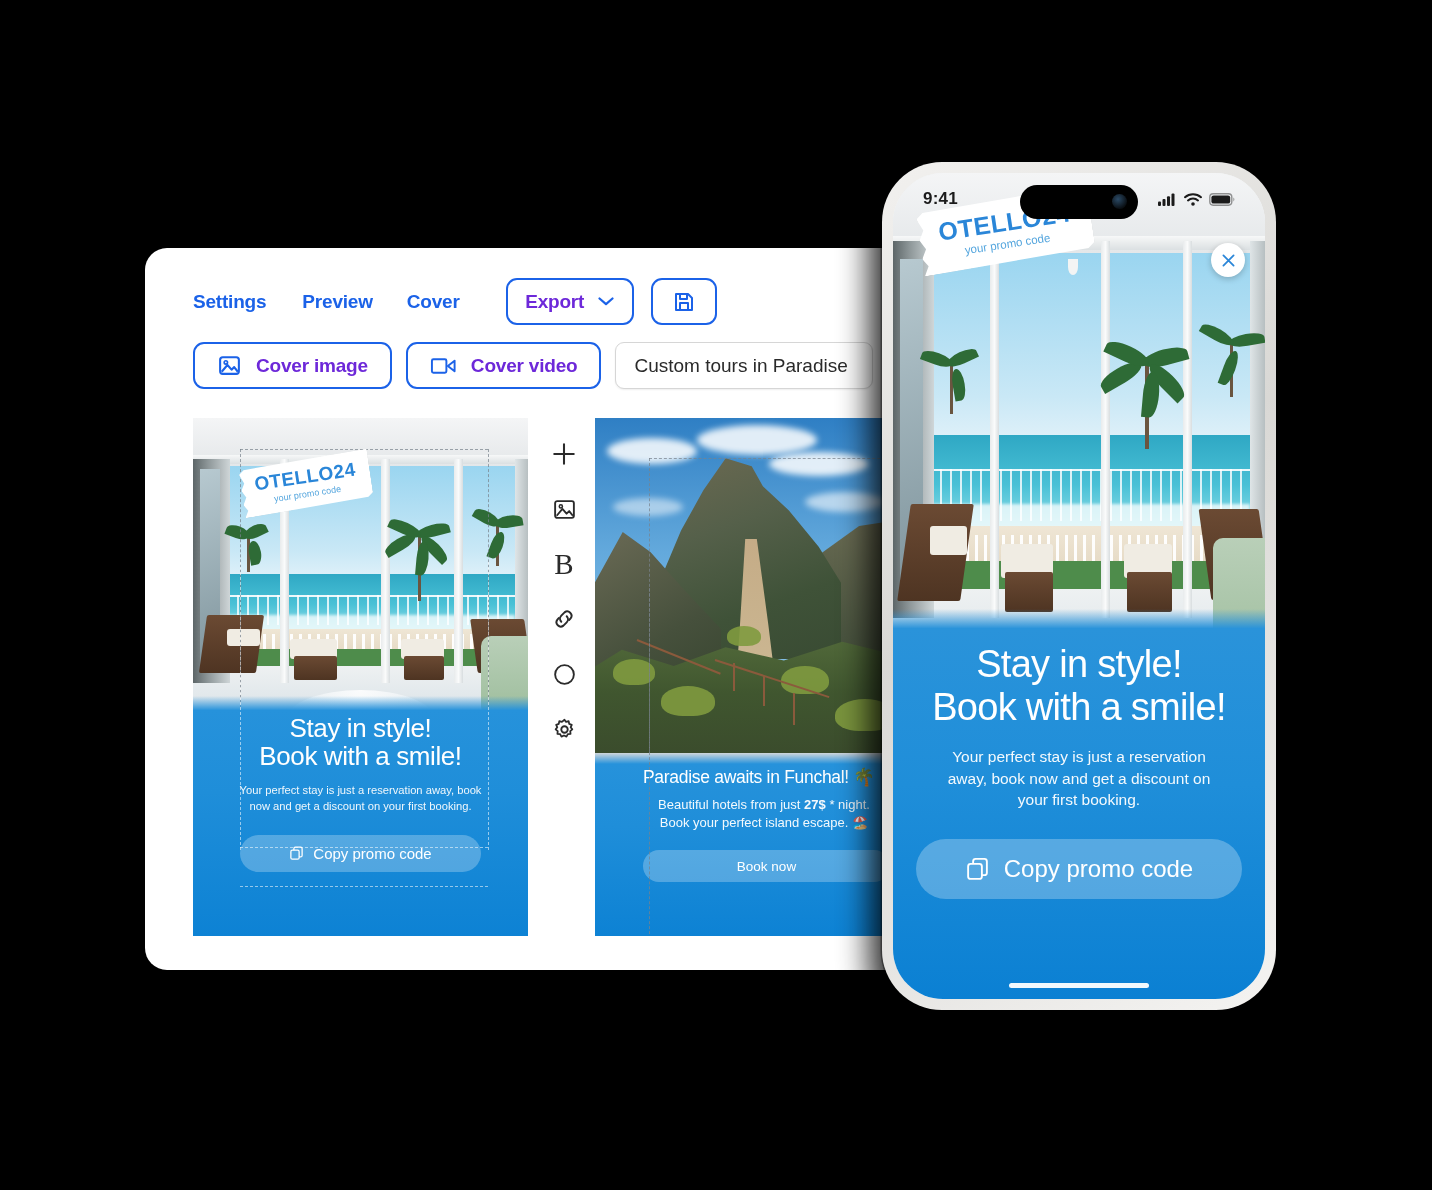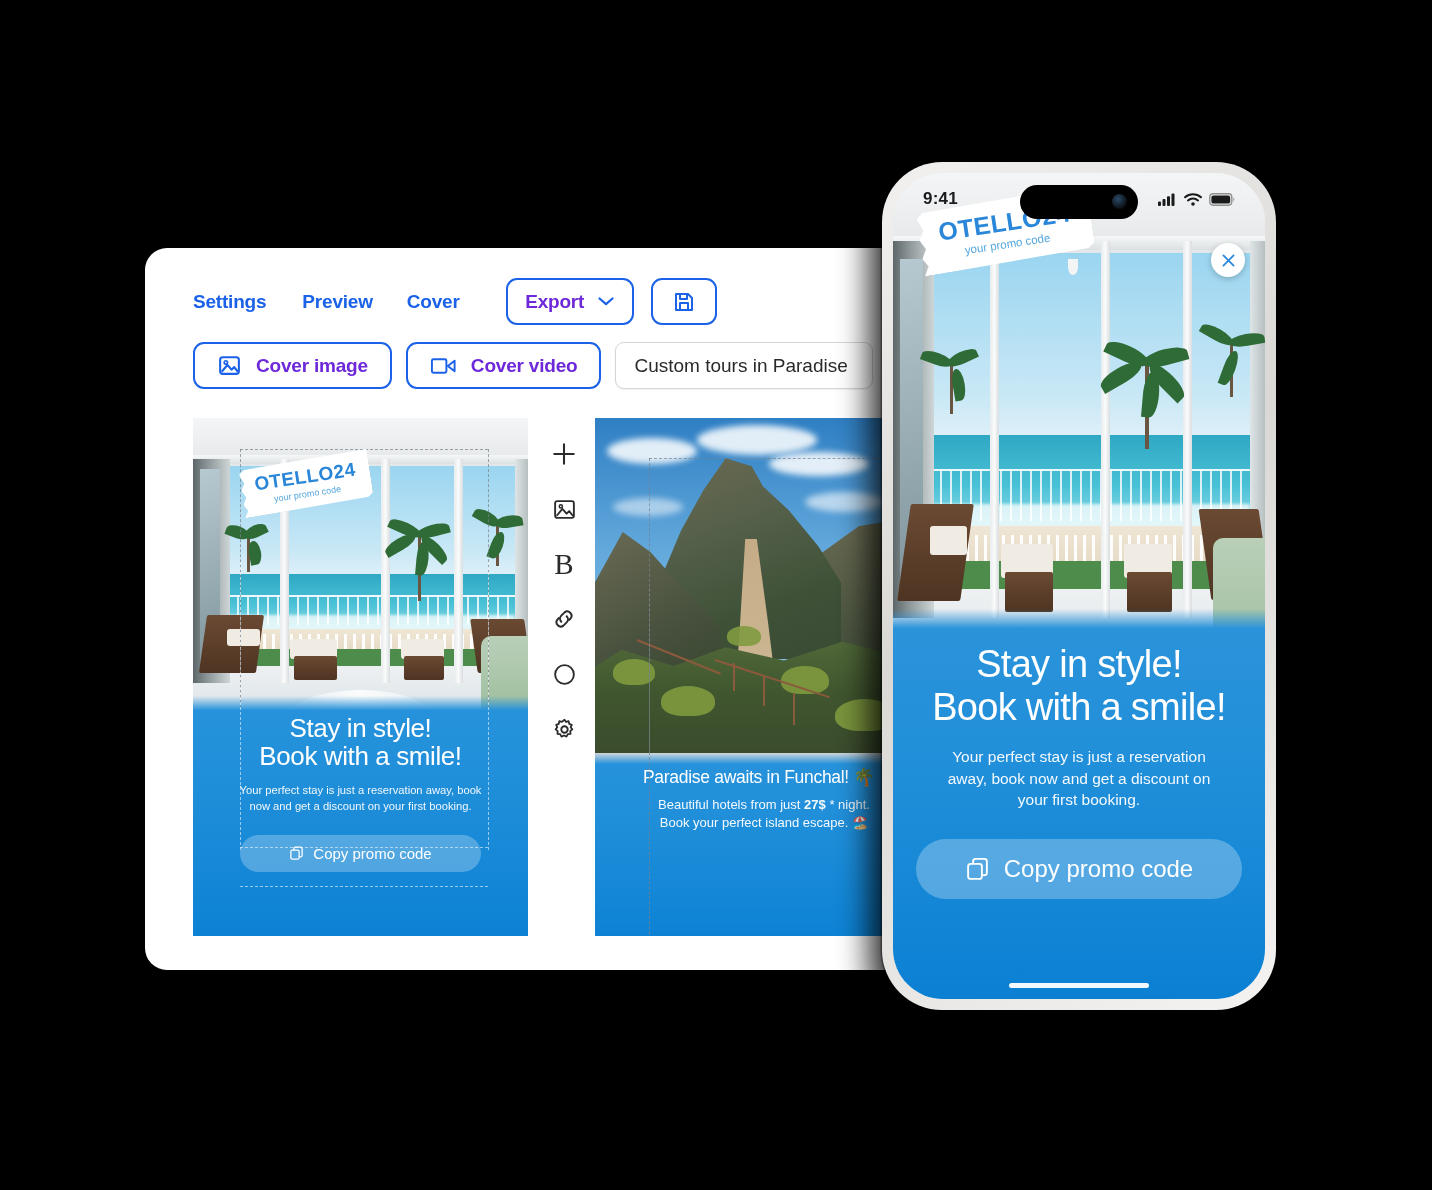--- a/index.html
+++ b/index.html
@@ -431,20 +431,23 @@
           <div class="railpost" style="left:66%; top:82%; height:32px;"></div>
           <div class="railing" style="left:14%; top:66%; width:90px; transform: rotate(22deg);"></div>
         </div>
         <div class="guide-v" style="left:18%; top:12%; height:88%;"></div>
         <div class="guide-h" style="left:18%; top:12%; width:82%;"></div>
       </div>
 
       <div class="card-blue">
         <div class="cb-title">Paradise awaits in Funchal! 🌴</div>
         <div class="cb-sub"><span>Beautiful hotels from just </span><b>27$</b><span> * night. Book your perfect island escape. 🏖️</span></div>
+        <div class="cb-btn">
+          <span>Book now</span>
+        </div>
         <div class="guide-v" style="left:18%; top:-90%; height:200%;"></div>
       </div>
     </div>
 
     <div class="tool-strip">
       <div class="tool-ic">
         <svg width="26" height="26" viewBox="0 0 24 24">
           <path d="M12 3 V21 M3 12 H21" stroke="#2b2b2b" stroke-width="1.9" stroke-linecap="round"></path>
         </svg>
       </div>

